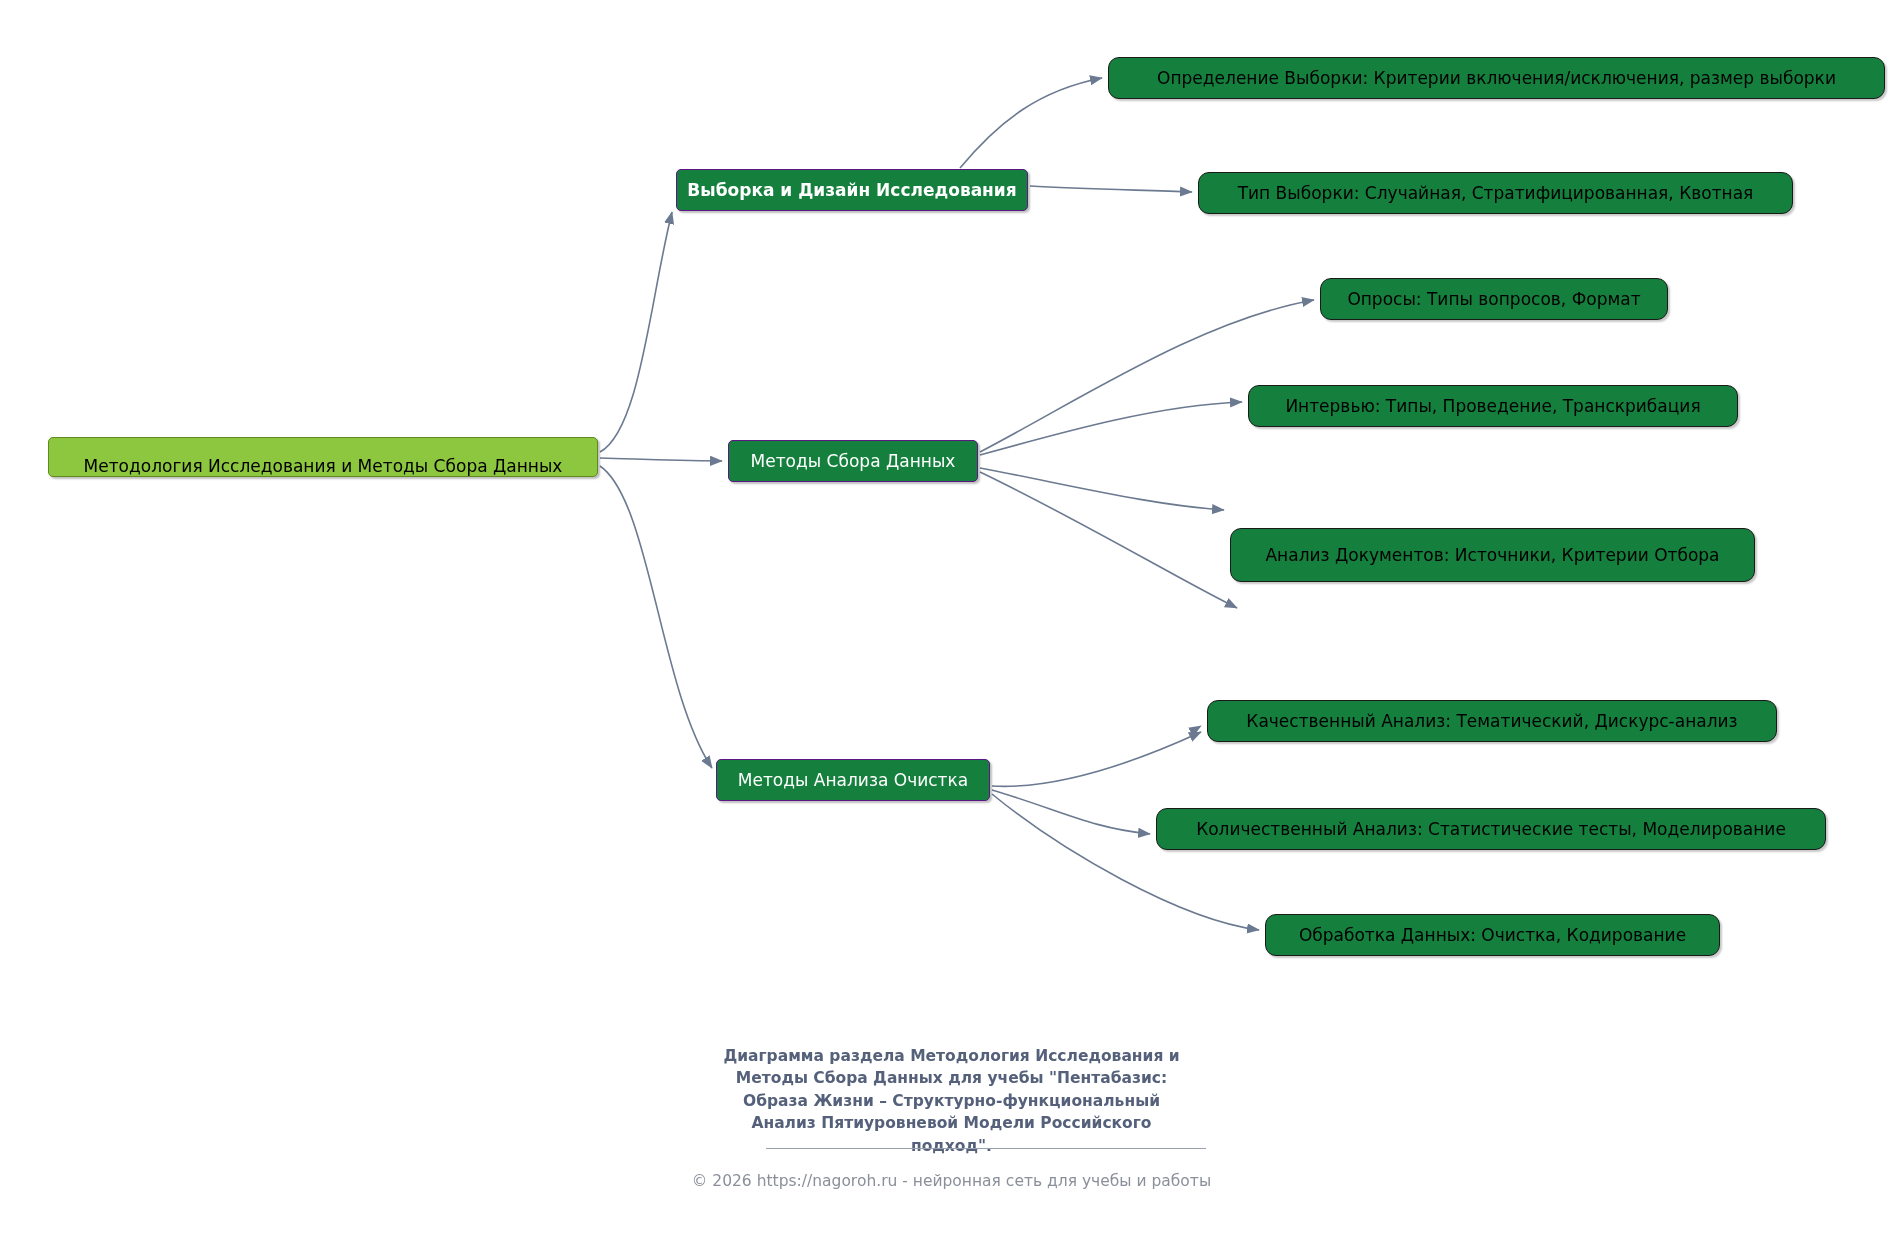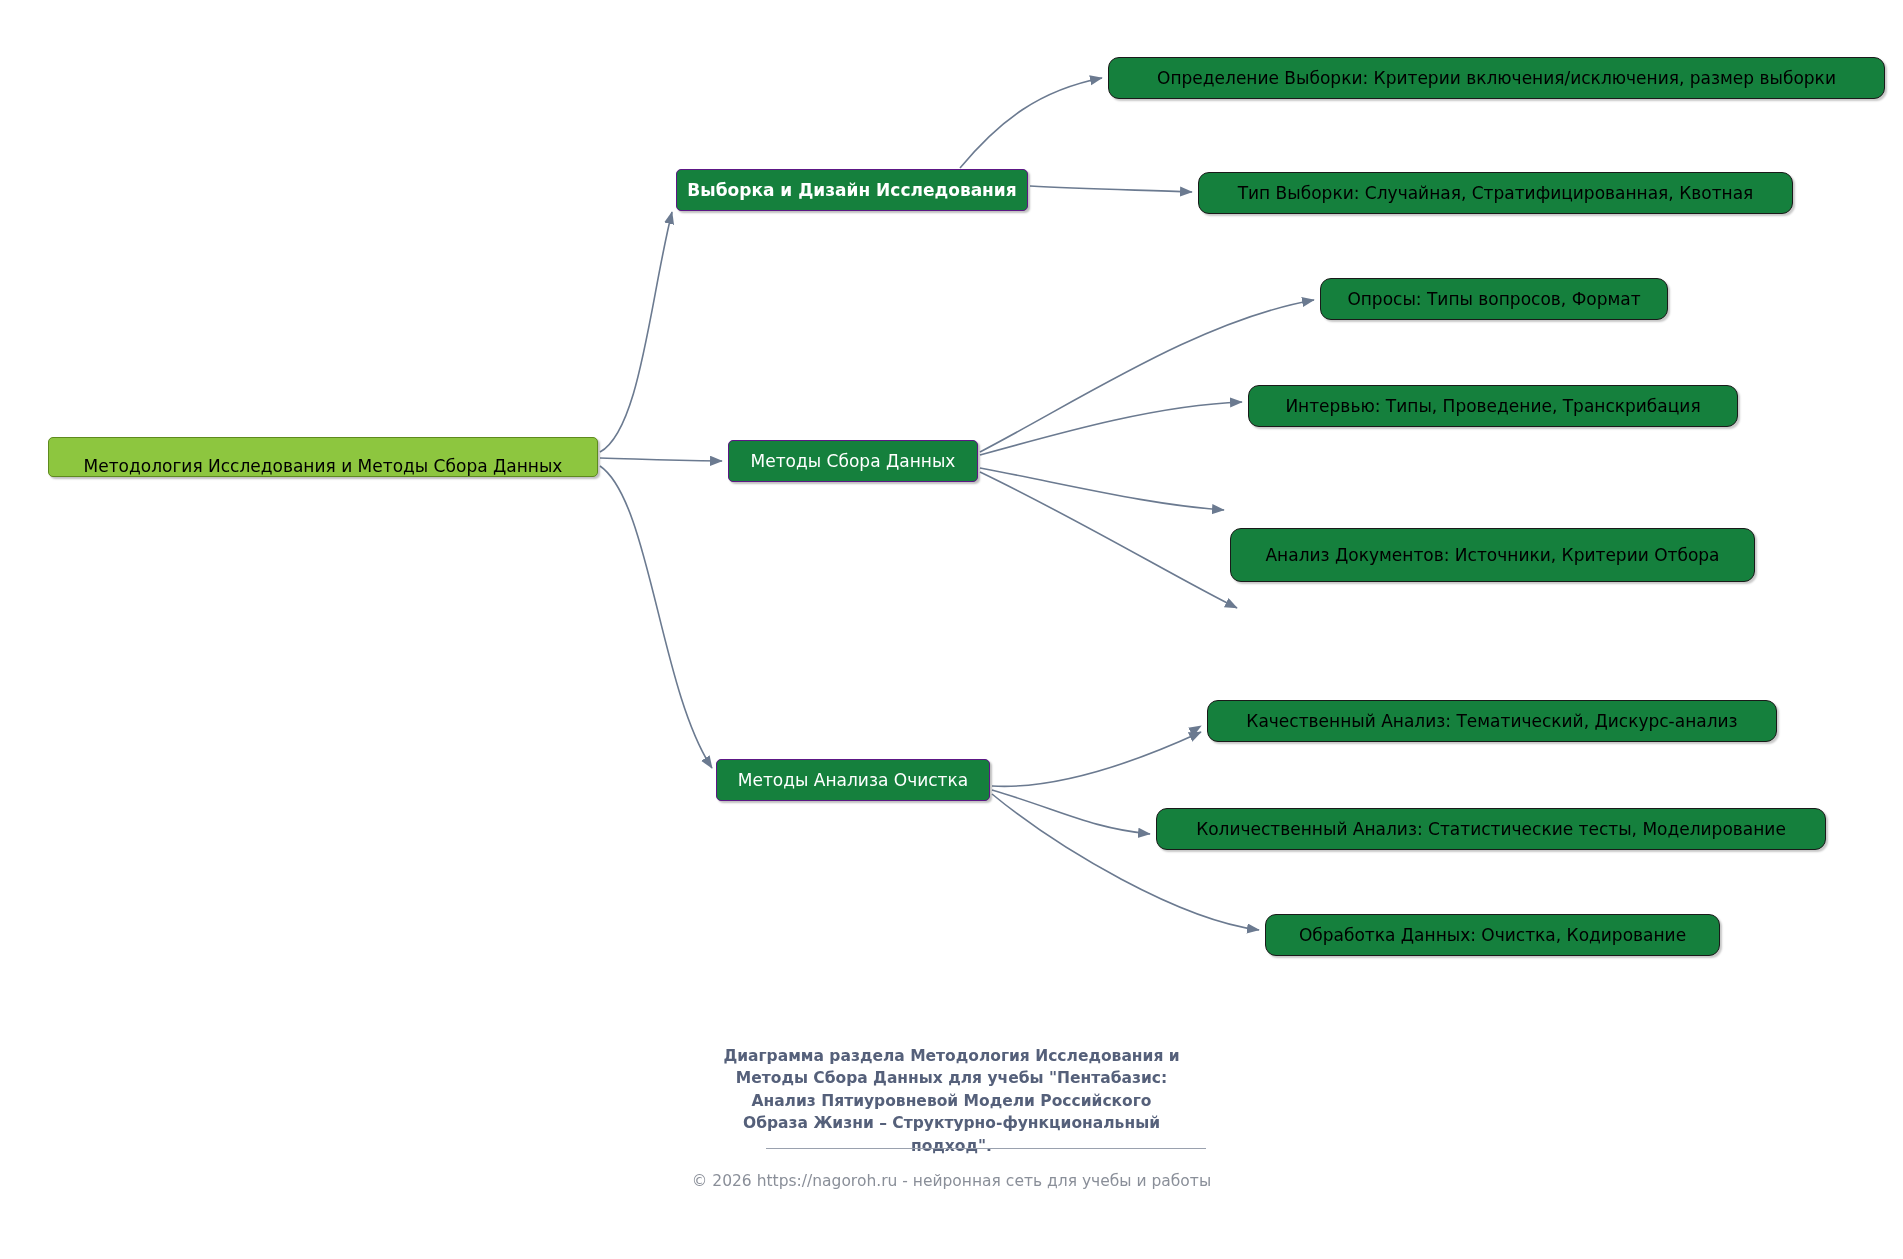--- a/index.html
+++ b/index.html
@@ -166,22 +166,22 @@
     <span>Количественный Анализ: Статистические тесты, Моделирование</span>
   </div>
 
   <div class="node node-leaf" style="left:1265px; top:914px; width:455px; height:42px;">
     <span>Обработка Данных: Очистка, Кодирование</span>
   </div>
 
   <div class="caption" style="top:1045px;">
     <div>Диаграмма раздела Методология Исследования и</div>
     <div>Методы Сбора Данных для учебы "Пентабазис:</div>
+    <div>Образа Жизни – Структурно-функциональный</div>
     <div>Анализ Пятиуровневой Модели Российского</div>
-    <div>Образа Жизни – Структурно-функциональный</div>
     <div>подход".</div>
   </div>
 
   <div class="caption-rule" style="left:766px; top:1148px; width:440px;"></div>
 
   <div class="footer" style="top:1172px;">
     <span>© 2026 https://nagoroh.ru - нейронная сеть для учебы и работы</span>
   </div>
 
 </div>

